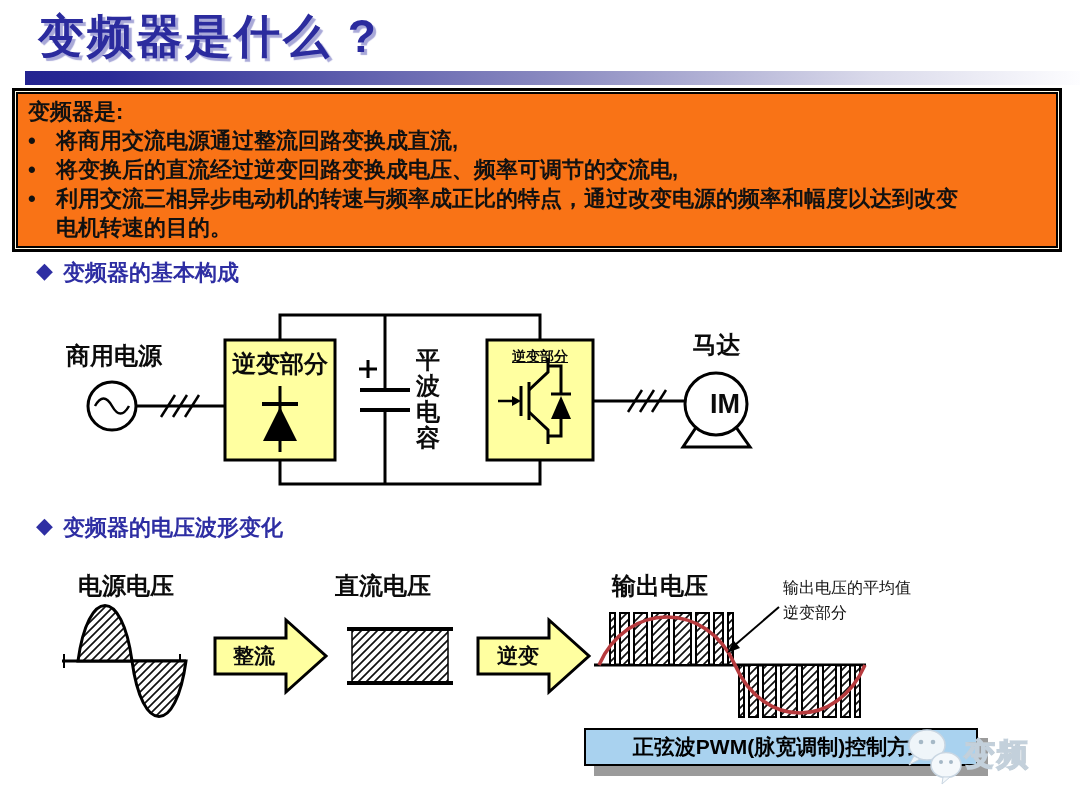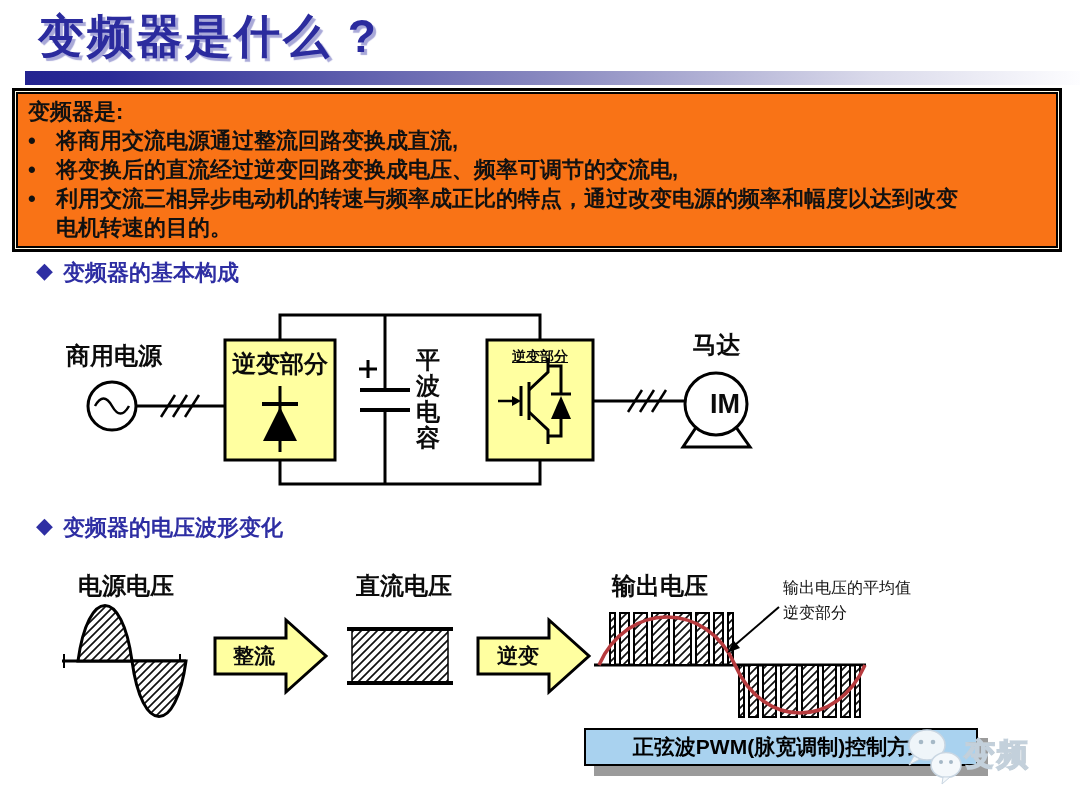--- a/index.html
+++ b/index.html
@@ -214,21 +214,21 @@
   <div class="abs lbl ctr" style="left:688px;top:329px;width:57px;">马达</div>
   <div class="abs lbl ctr" style="left:688px;top:389px;width:74px;font-size:27px;">IM</div>
 
   <div class="abs heading h2">
     <span>◆</span>
     <span>变频器的电压波形变化</span>
   </div>
 
   <div class="abs lbl" style="left:78px;top:570px;">电源电压</div>
   <div class="abs lbl ctr" style="left:222px;top:642px;width:64px;font-size:21px;">整流</div>
-  <div class="abs lbl" style="left:356px;top:570px;">直流电压</div>
+  <div class="abs lbl" style="left:335px;top:570px;">直流电压</div>
   <div class="abs lbl ctr" style="left:486px;top:642px;width:64px;font-size:21px;">逆变</div>
   <div class="abs lbl" style="left:612px;top:570px;">输出电压</div>
   <div class="abs" style="left:783px;top:575px;font-size:16px;line-height:25px;z-index:2;">
     <div>输出电压的平均值</div>
     <div>逆变部分</div>
   </div>
 
   <div class="abs pwmbox">正弦波PWM(脉宽调制)控制方式</div>
 
   <div class="abs watermark">

